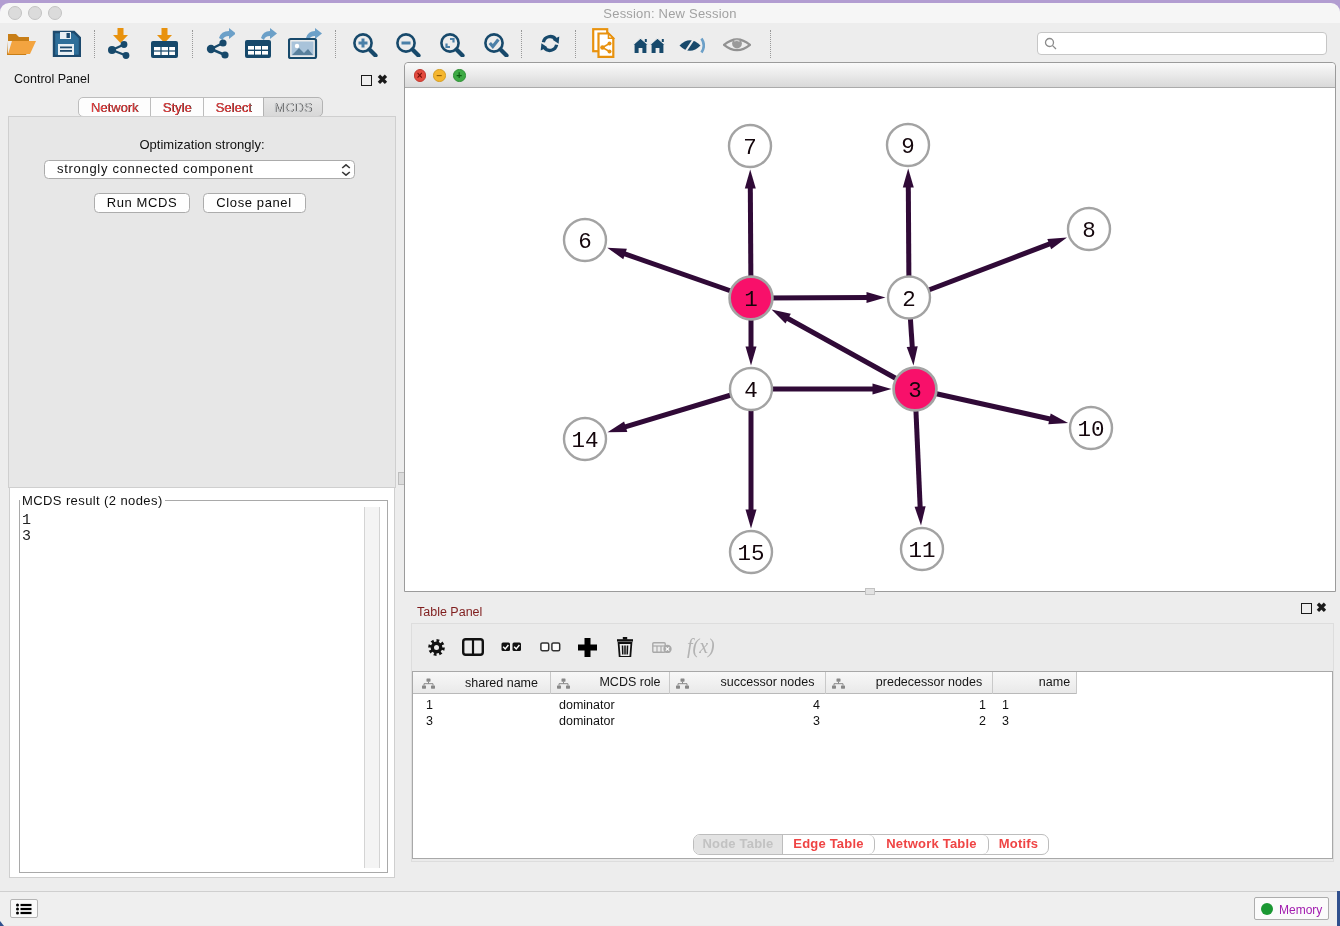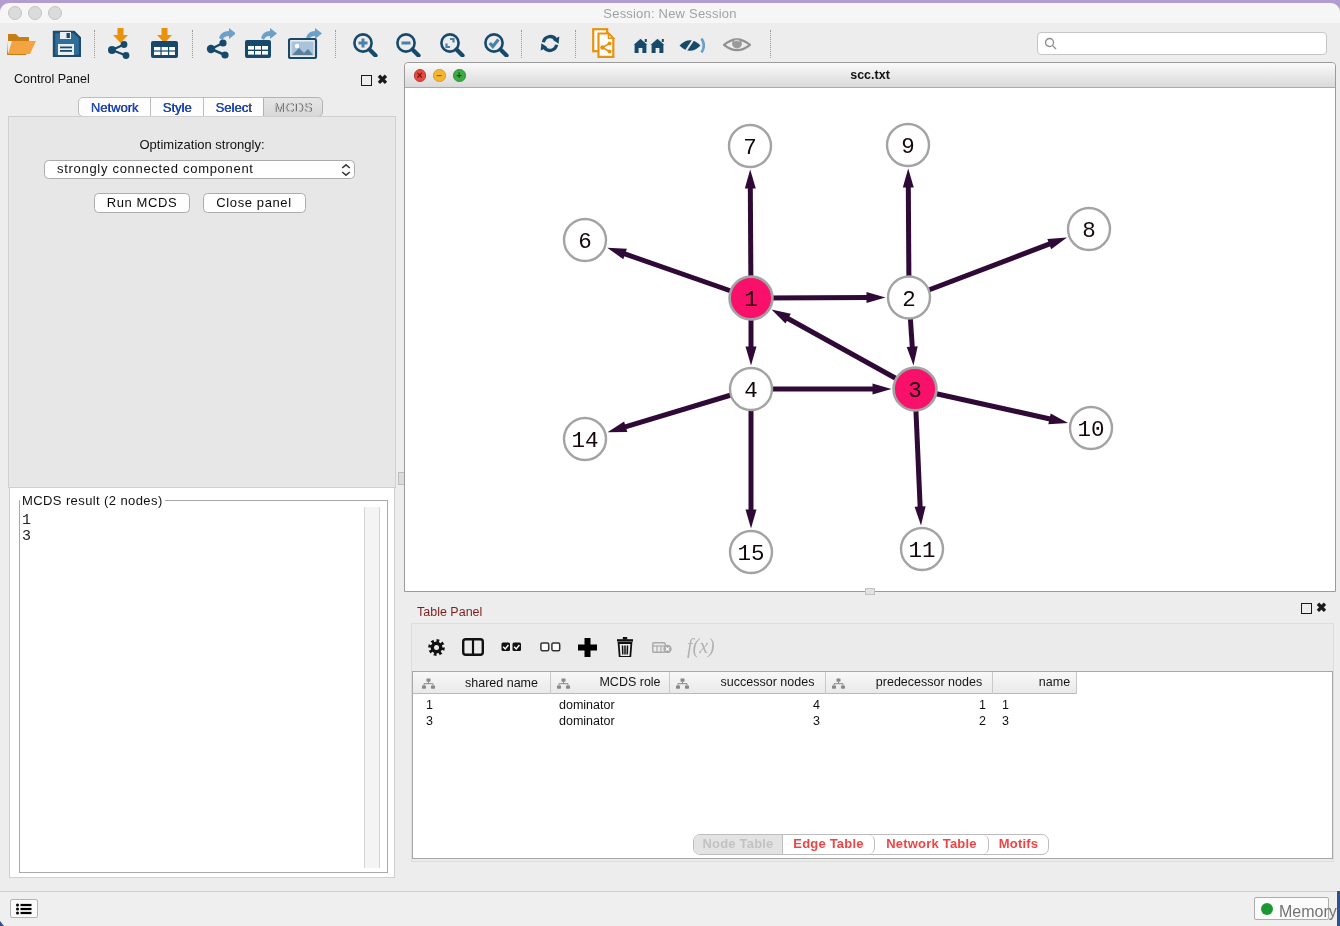--- a/index.html
+++ b/index.html
@@ -15,21 +15,21 @@
 #wtitle{top:6px;left:0;width:1340px;text-align:center;font-size:13px;color:#A2A2A2;letter-spacing:0.2px;}
 #toolbar{left:0;top:23px;width:1340px;height:39px;background:#EDEDED;}
 .sep{top:30px;width:0;height:28px;border-left:1px dotted #999;}
 #searchbox{left:1037px;top:32px;width:288px;height:21px;background:#fff;
   border:1px solid #C6C6C6;border-radius:4px;}
 
 #cp-title{left:14px;top:72px;font-size:12.5px;color:#111;}
 .fl-btn{width:9px;height:9px;border:1.5px solid #1A1A1A;background:transparent;}
 .x-btn{font-size:13px;font-weight:bold;color:#1A1A1A;line-height:13px;}
 .tab{position:absolute;top:0;height:20px;background:#FDFDFD;border:1px solid #BDBDBD;
-  box-sizing:border-box;font-size:13px;font-weight:400;color:#1d4ed8;
+  box-sizing:border-box;font-size:13px;font-weight:400;color:#ef4444;
   text-align:center;line-height:19px;text-shadow:0.45px 0 0 #0B0B0B;}
 #cp-panel{left:8px;top:116px;width:388px;height:372px;background:#E7E7E7;
   border:1px solid #CFCFCF;box-sizing:border-box;}
 #opt-label{left:0;top:136.5px;width:404px;text-align:center;font-size:13px;color:#111;}
 #dropdown{left:44px;top:160px;width:311px;height:19px;background:#fff;
   border:1px solid #ABABAB;border-radius:4.5px;box-sizing:border-box;}
 #dd-text{left:57px;top:161px;font-size:13px;color:#111;letter-spacing:0.7px;}
 .btn{background:#FEFEFE;border:1px solid #ACACAC;border-radius:4.5px;
   box-sizing:border-box;font-size:13px;color:#0B0B0B;text-align:center;
   height:20px;line-height:18px;top:193px;letter-spacing:0.6px;}
@@ -254,21 +254,20 @@
 <div class="abs mono" style="left:22px;top:511.5px;font-size:15px;color:#222;">1</div>
 <div class="abs mono" style="left:22px;top:528px;font-size:15px;color:#222;">3</div>
 
 <div class="abs" style="left:398px;top:472px;width:5px;height:11px;background:#DCDCDC;border:1px solid #BDBDBD;"></div>
 
 <div id="netwin" class="abs">
   <div id="nettitle" class="abs"></div>
   <div class="abs mac" style="left:8.5px;background:#E3493D;border:1px solid #BF3A31;color:#740E08;">×</div>
   <div class="abs mac" style="left:28.2px;background:#F5B62E;border:1px solid #D59E22;color:#925D01;">−</div>
   <div class="abs mac" style="left:48px;background:#3DAA44;border:1px solid #2E9036;color:#0A5B10;">+</div>
-  <div id="net-name" class="abs">scc.txt</div>
 </div>
 <svg class="abs" style="left:405px;top:88px;" width="930" height="503" viewBox="405 88 930 503">
 <g stroke="#300A37" stroke-width="5">
 <line x1="751.0" y1="298.0" x2="750.3" y2="184.5"></line>
 <line x1="751.0" y1="298.0" x2="621.3" y2="252.7"></line>
 <line x1="751.0" y1="298.0" x2="870.5" y2="297.6"></line>
 <line x1="751.0" y1="298.0" x2="751.0" y2="350.5"></line>
 <line x1="909.0" y1="297.5" x2="908.3" y2="183.5"></line>
 <line x1="909.0" y1="297.5" x2="1053.0" y2="242.7"></line>
 <line x1="909.0" y1="297.5" x2="912.5" y2="350.6"></line>
@@ -430,15 +429,15 @@
 <svg class="abs" style="left:16px;top:903px;" width="16" height="12" viewBox="0 0 16 12">
     <circle cx="1.5" cy="2" r="1.5" fill="#000"></circle>
     <circle cx="1.5" cy="6" r="1.5" fill="#000"></circle>
     <circle cx="1.5" cy="10" r="1.5" fill="#000"></circle>
     <rect x="4.5" y="0.9" width="11" height="2.2" fill="#000"></rect>
     <rect x="4.5" y="4.9" width="11" height="2.2" fill="#000"></rect>
     <rect x="4.5" y="8.9" width="11" height="2.2" fill="#000"></rect>
   </svg>
 <div id="membtn" class="abs"></div>
 <div class="abs" style="left:1261px;top:903px;width:12px;height:12px;border-radius:50%;background:#1B9833;"></div>
-<div class="abs" style="left:1279px;top:903px;font-size:16px;color:#737373;">Memory</div>
+<div class="abs" style="left:1279px;top:903px;font-size:12px;color:#a21caf;">Memory</div>
 <div class="abs" style="left:1337px;top:891px;width:3px;height:35px;background:#30508E;"></div>
 <div class="abs" style="left:0;top:921px;width:0;height:0;border-left:4px solid #30508E;border-top:5px solid transparent;"></div>
 
 </body></html>

